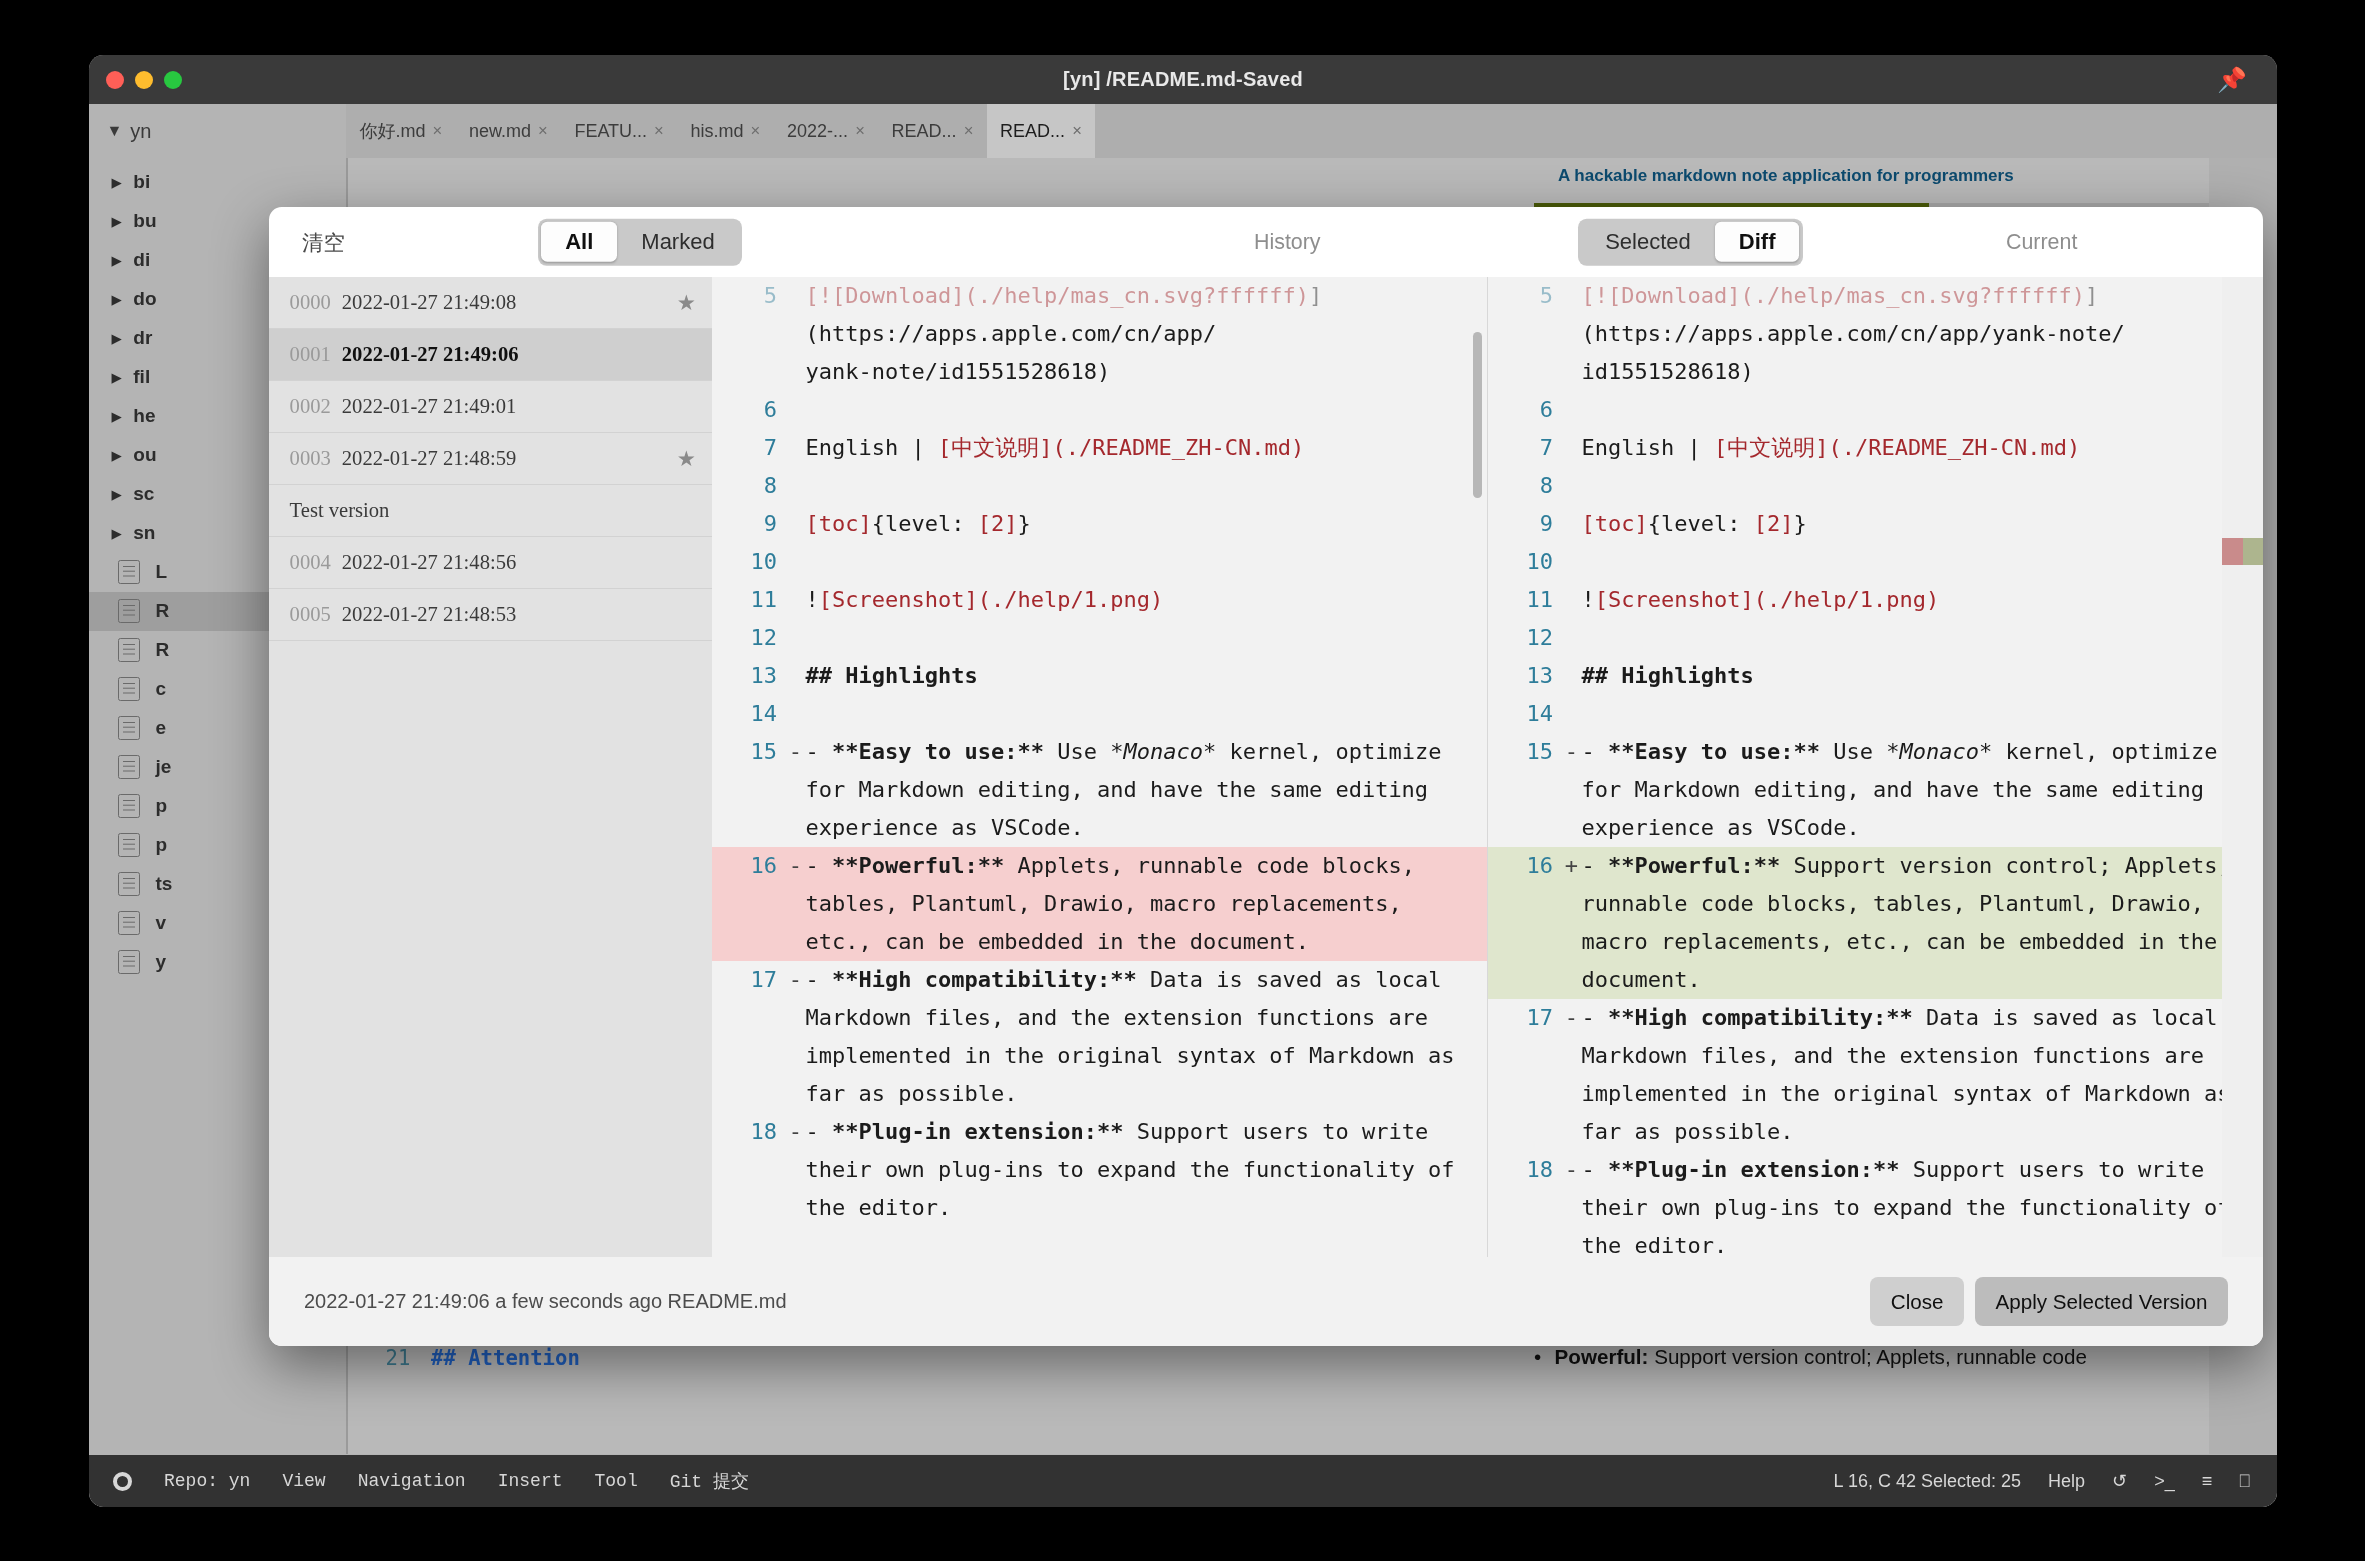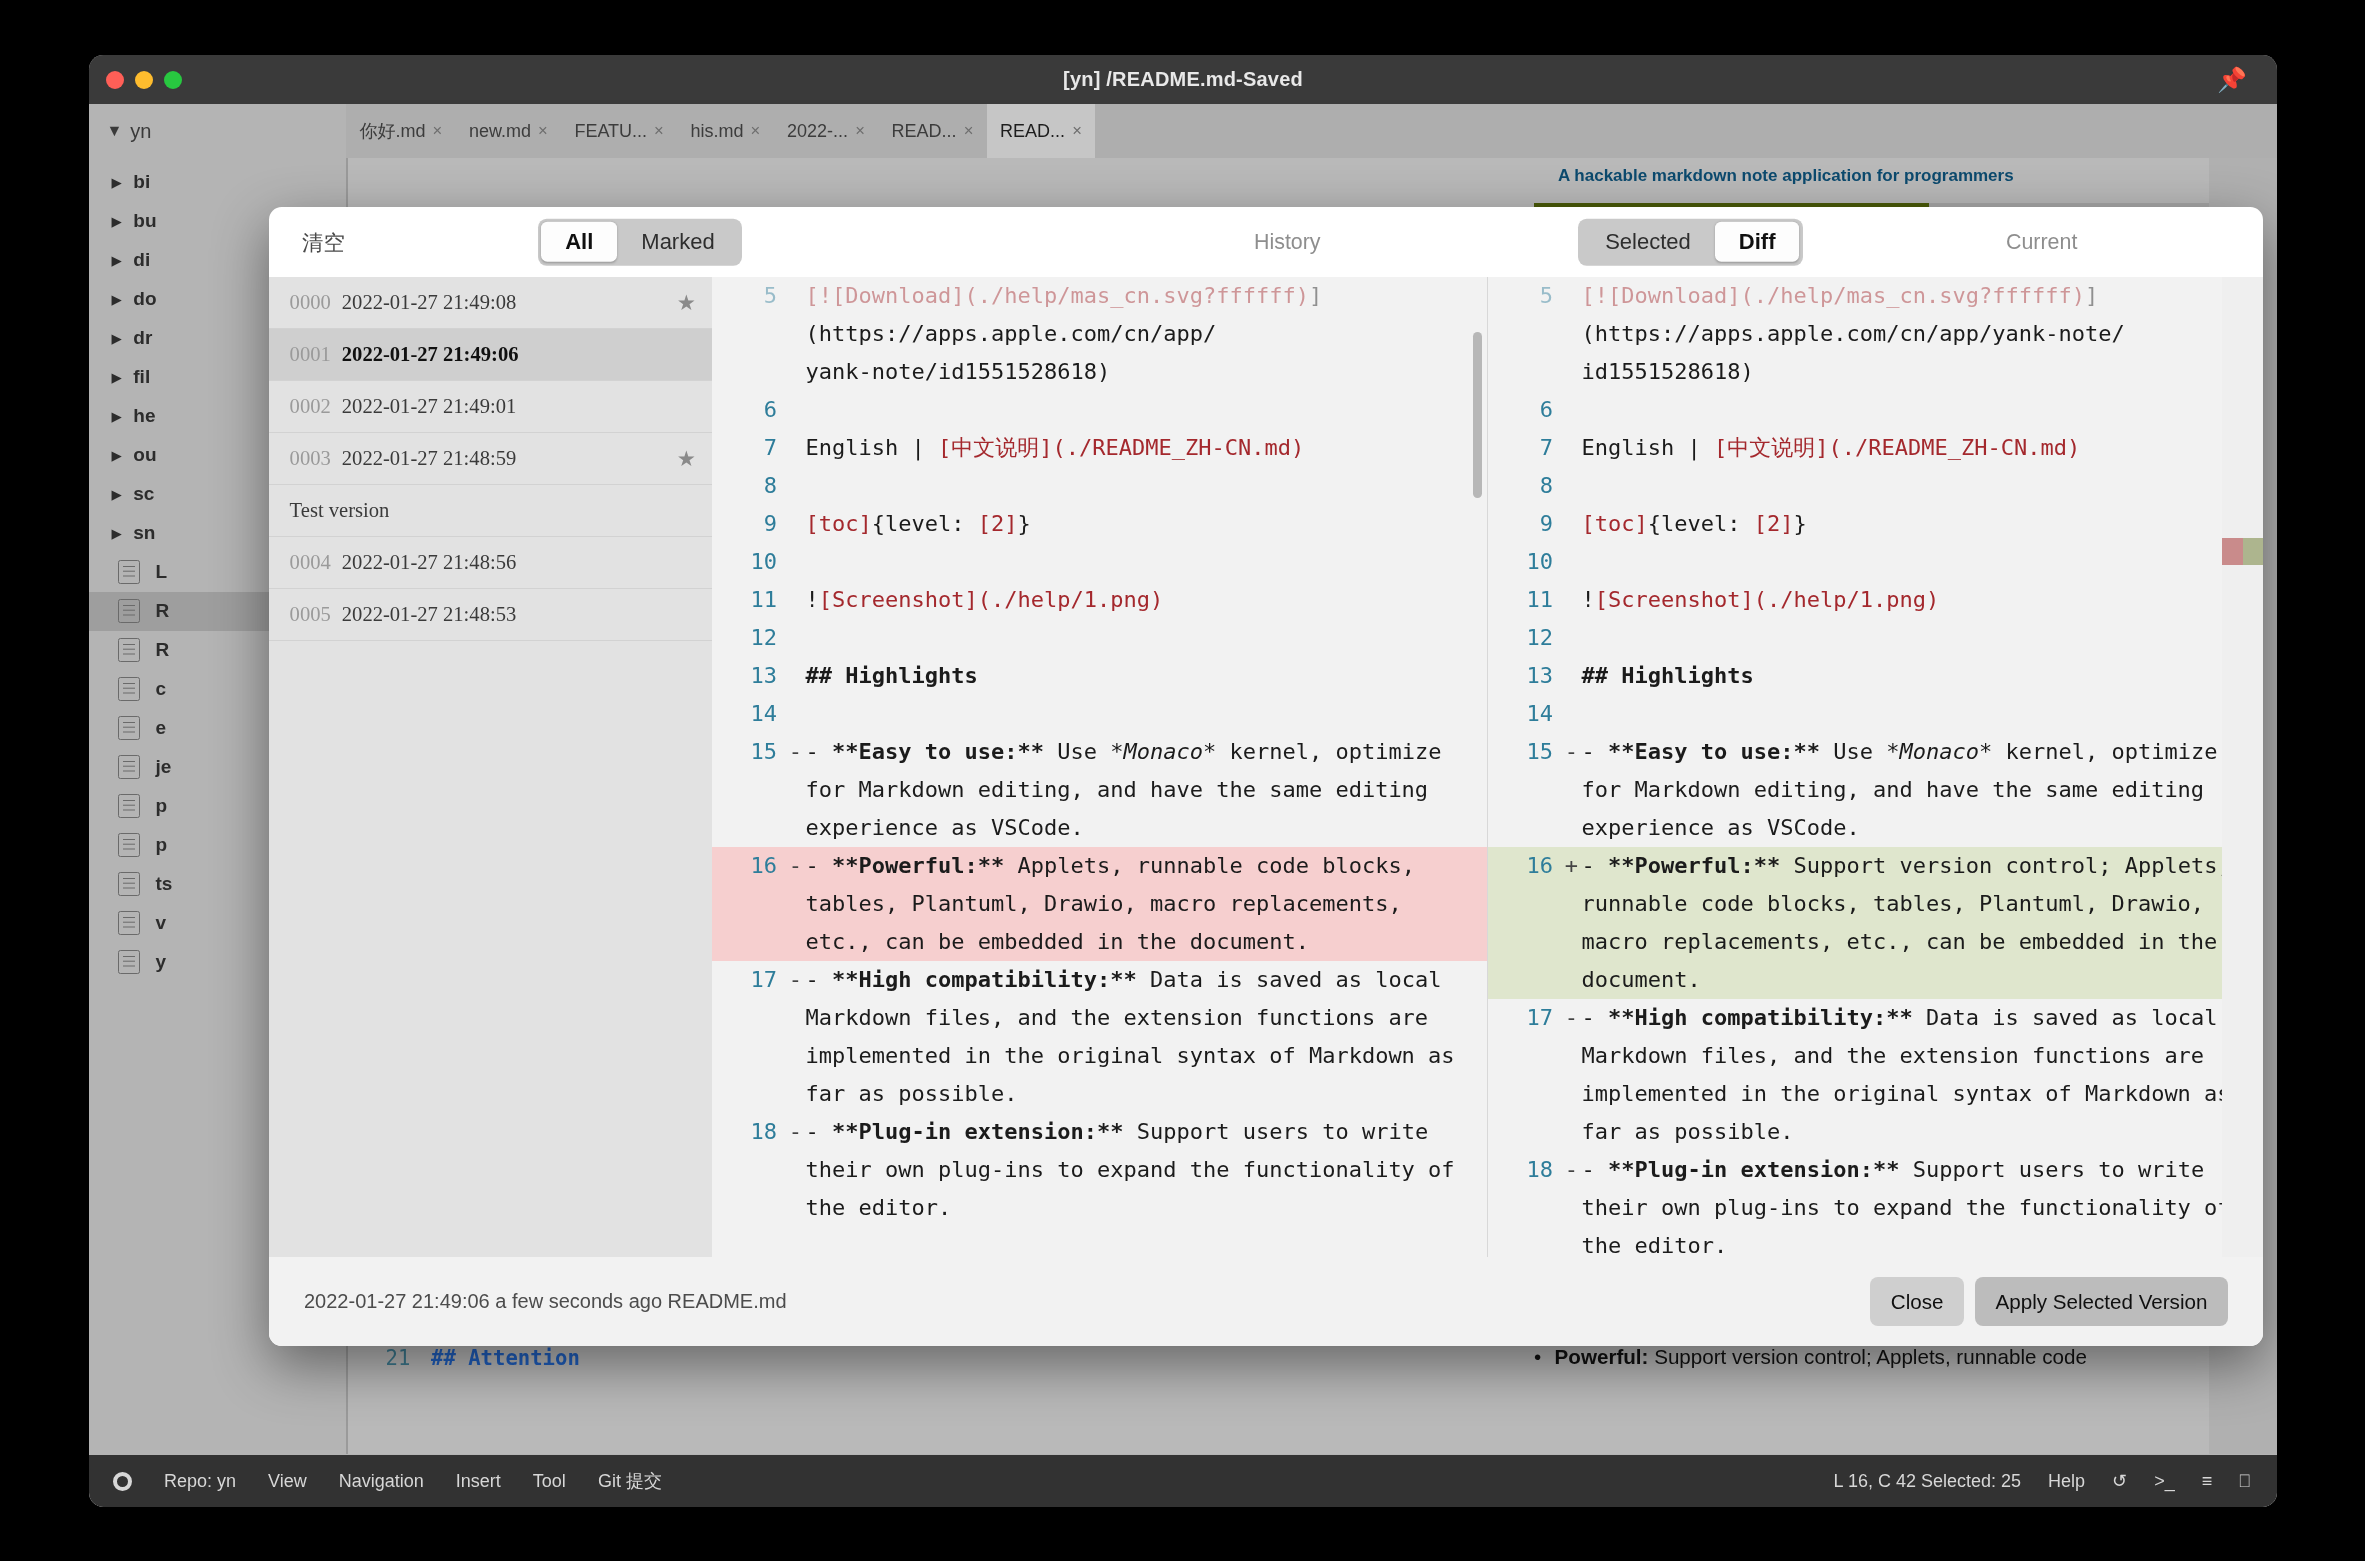--- a/index.html
+++ b/index.html
@@ -56,21 +56,21 @@
 
   .rightrail{position:absolute;right:0;top:0;width:68px;bottom:0;background:#b0b0b0;}
   .railbtn{position:absolute;right:14.2px;top:190px;width:43px;height:46px;background:#a3a3a3;border-radius:6.3px;}
   .railbtn:before{content:"";position:absolute;left:8px;top:11px;width:4.7px;height:4.7px;background:#333;box-shadow:0 9.5px 0 #333,0 19px 0 #333;}
   .railbtn:after{content:"";position:absolute;left:17.4px;top:12.7px;width:17.4px;height:2.4px;background:#333;box-shadow:0 9.5px 0 #333,0 19px 0 #333;}
   .topactions{position:absolute;right:87px;top:127px;display:flex;gap:12.7px;}
   .topactions .b{background:#a9a9a9;border-radius:7.1px;padding:11px 19px;font-size:20.6px;font-weight:bold;color:#1c1c1c;}
 
   
   .status{position:absolute;left:0;right:0;bottom:0;height:52px;background:#323232;display:flex;align-items:center;color:#d7d7d7;font-size:18px;border-radius:0 0 14.2px 14.2px;}
-  .status .left{display:flex;align-items:center;gap:32px;padding-left:24px;}
+  .status .left{display:flex;align-items:center;gap:32px;padding-left:24px;font-family:Liberation Mono, monospace;}
   .status .right{margin-left:auto;display:flex;align-items:center;gap:27px;padding-right:27px;}
   .gear{width:19px;height:19px;border-radius:50%;border:4px solid #d7d7d7;box-sizing:border-box;}
 
   
   .modal{position:absolute;left:180px;top:152px;width:1994px;height:1139px;background:#ffffff;border-radius:12.7px;box-shadow:0 19px 55px rgba(0,0,0,.45);overflow:hidden;display:flex;flex-direction:column;}
   .mhead{height:70px;display:flex;align-items:center;position:relative;flex:0 0 70px;}
   .clear{position:absolute;left:33px;top:50%;transform:translateY(-50%);font-size:21.4px;color:#4a4a4a;}
   .seg{display:flex;background:#c9c9c9;border-radius:8.7px;padding:3.2px;}
   .seg .s{padding:7.1px 24px;font-size:22px;color:#2e2e2e;border-radius:6.3px;}
   .seg .s.on{background:#fdfdfd;font-weight:bold;color:#101010;box-shadow:0 0.8px 2.4px rgba(0,0,0,.25);}

